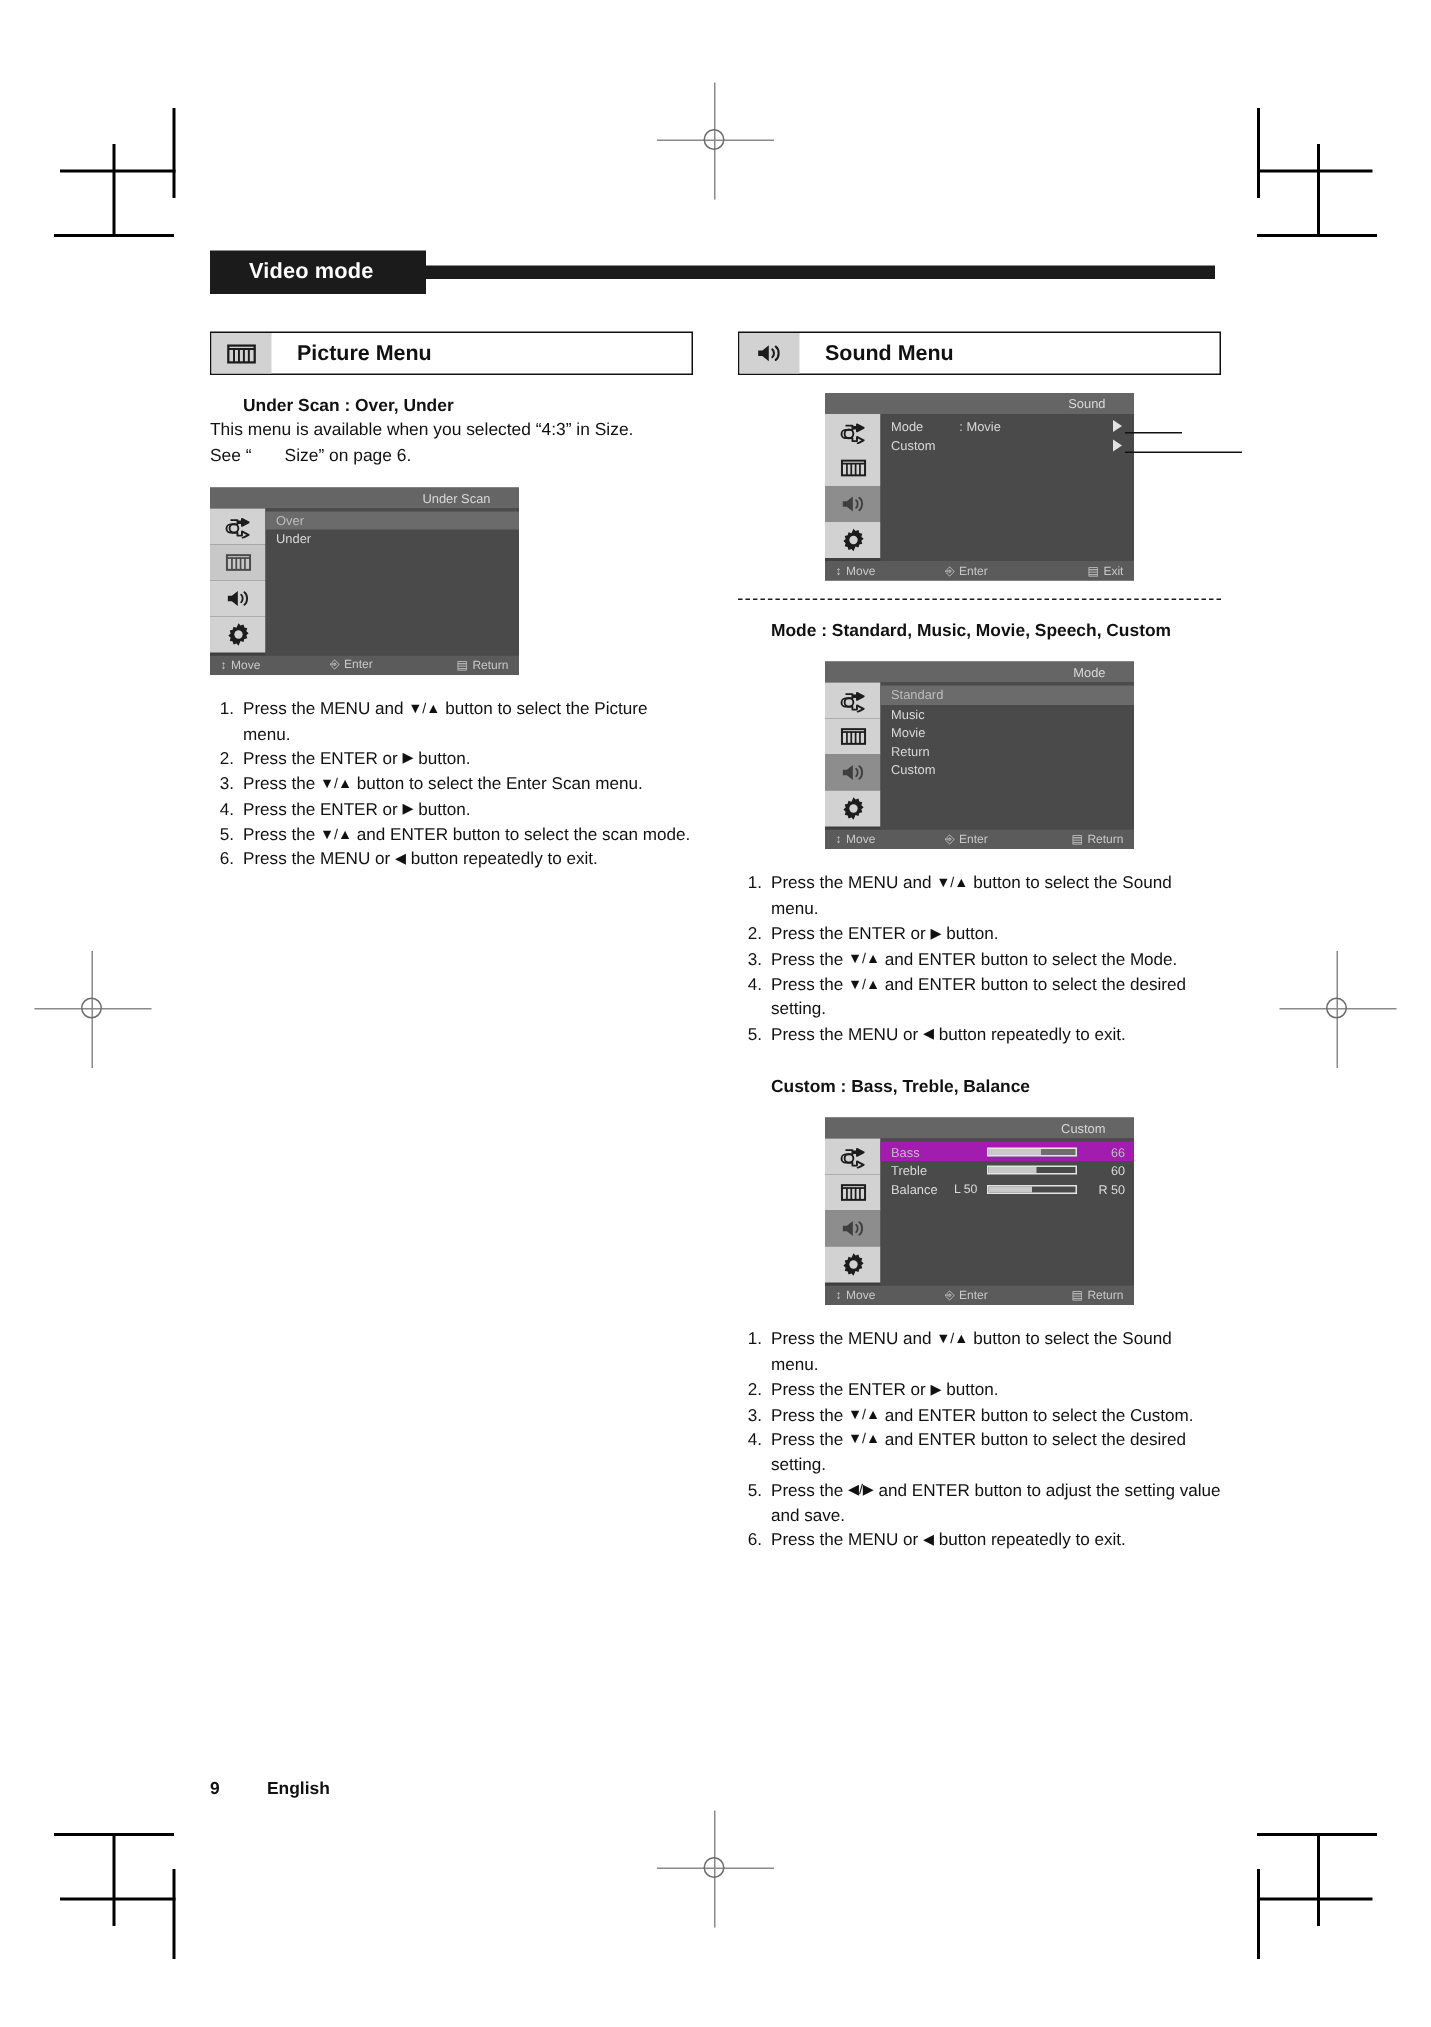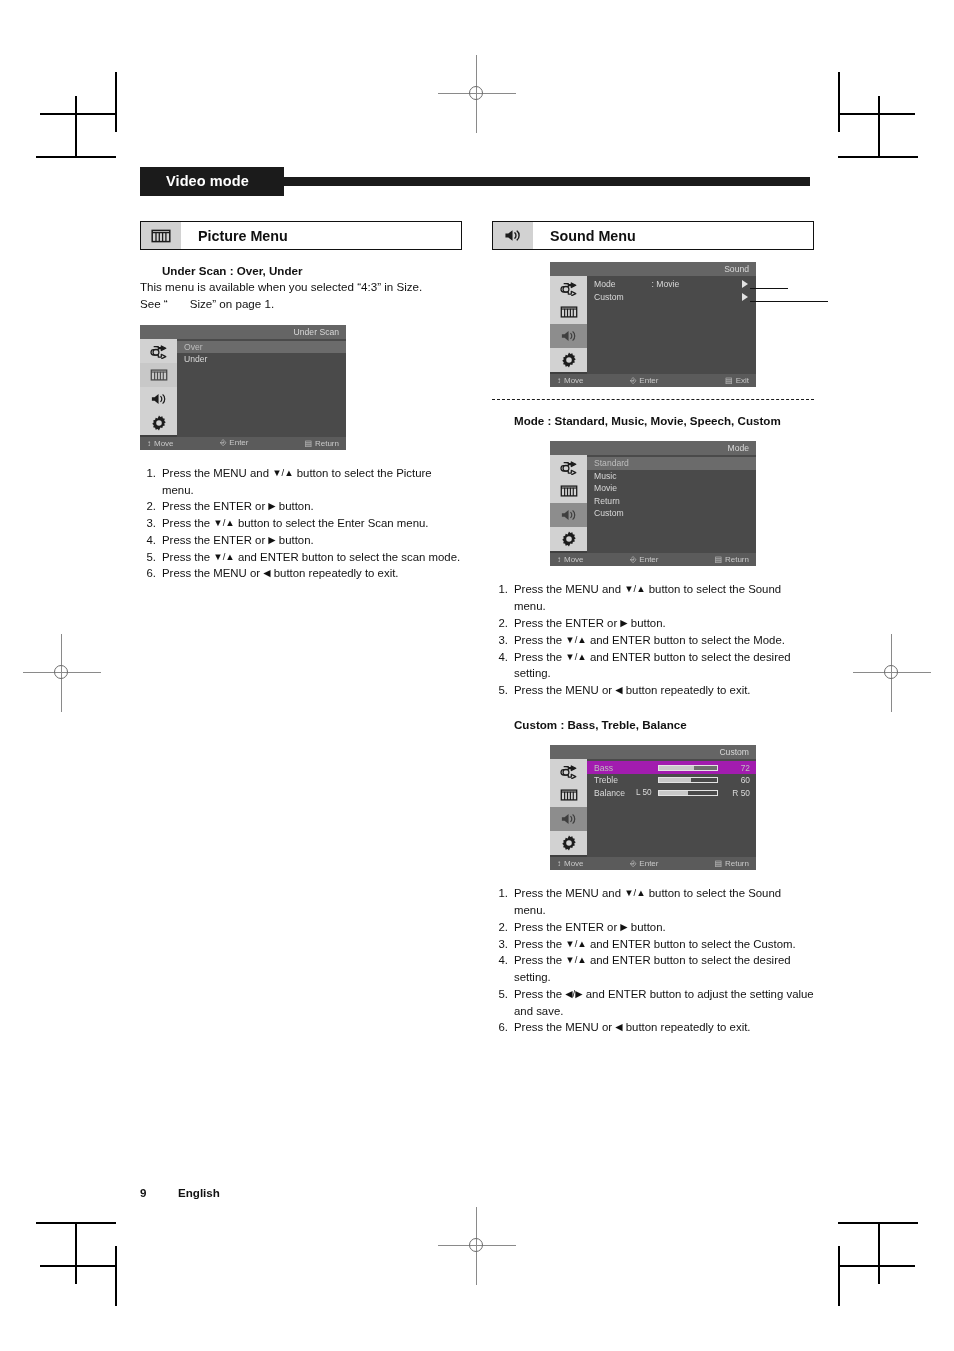--- a/index.html
+++ b/index.html
@@ -138,21 +138,21 @@
     width: 206px;
     background: #4a4a4a;
     font-size: 8.6px;
     color: #d7d7d7;
     box-sizing: border-box;
   }
   .osd .osd-title {
     height: 14px;
     background: #656565;
     text-align: right;
-    padding-right: 7px;
+    padding-right: 19px;
     line-height: 14px;
     color: #d8d8d8;
     font-size: 8.6px;
   }
   .osd .osd-body {
     display: flex;
     background: #4a4a4a;
   }
   .osd .rail {
     width: 37px;
@@ -179,21 +179,21 @@
     padding-left: 7px;
     padding-right: 6px;
     color: #d9d9d9;
     font-size: 8.6px;
     position: relative;
     display: flex;
     align-items: center;
   }
   .osd .row.sel { background: #6b6b6b; color: #bdbdbd; }
   .osd .row .lbl { white-space: nowrap; }
-  .osd .row .val { margin-left: 36px; white-space: nowrap; }
+  .osd .row .val { margin-left: 24px; white-space: nowrap; }
   .osd .row .caret {
     position: absolute; right: 8px; top: 50%;
     transform: translateY(-50%);
     width: 0; height: 0;
     border-left: 6px solid #e2e2e2;
     border-top: 4px solid transparent;
     border-bottom: 4px solid transparent;
   }
   .osd .osd-foot {
     height: 13px;
@@ -329,21 +329,21 @@
         <line x1="1.2" y1="4.6" x2="18.8" y2="4.6" stroke="#1c1c1c" stroke-width="1.3"></line>
       </svg>
     </div>
     <div class="ttl">Picture Menu</div>
   </div>
 
   <div style="height:13px;"></div>
   <div class="subhead" style="padding-left:22px;">Under Scan : Over, Under</div>
   <div class="para">This menu is available when you selected “4:3” in Size.</div>
   <div class="para">
-    <span>See “</span><span class="gap"></span><span>Size” on page 1.</span>
+    <span>See “</span><span class="gap"></span><span>Size” on page 6.</span>
   </div>
 
   <div style="height:12px;"></div>
   <div style="display:flex; justify-content:flex-start;">
     <div class="osd">
       <div class="osd-title">Under Scan</div>
       <div class="osd-body">
         <div class="rail">
           <div class="cell dim">
             <svg width="20" height="16" viewBox="0 0 22 18">
@@ -589,21 +589,21 @@
               </svg>
           </div>
         </div>
         <div class="panel" style="min-height:96px;">
           <div class="srow sel">
             <span class="sname">Bass</span>
             <span class="pre"></span>
             <span class="bar">
                 <i class="fill" style="width:60%"></i>
               </span>
-            <span class="sval">72</span>
+            <span class="sval">66</span>
           </div>
           <div class="srow">
             <span class="sname">Treble</span>
             <span class="pre"></span>
             <span class="bar">
                 <i class="fill" style="width:55%"></i>
               </span>
             <span class="sval">60</span>
           </div>
           <div class="srow">

